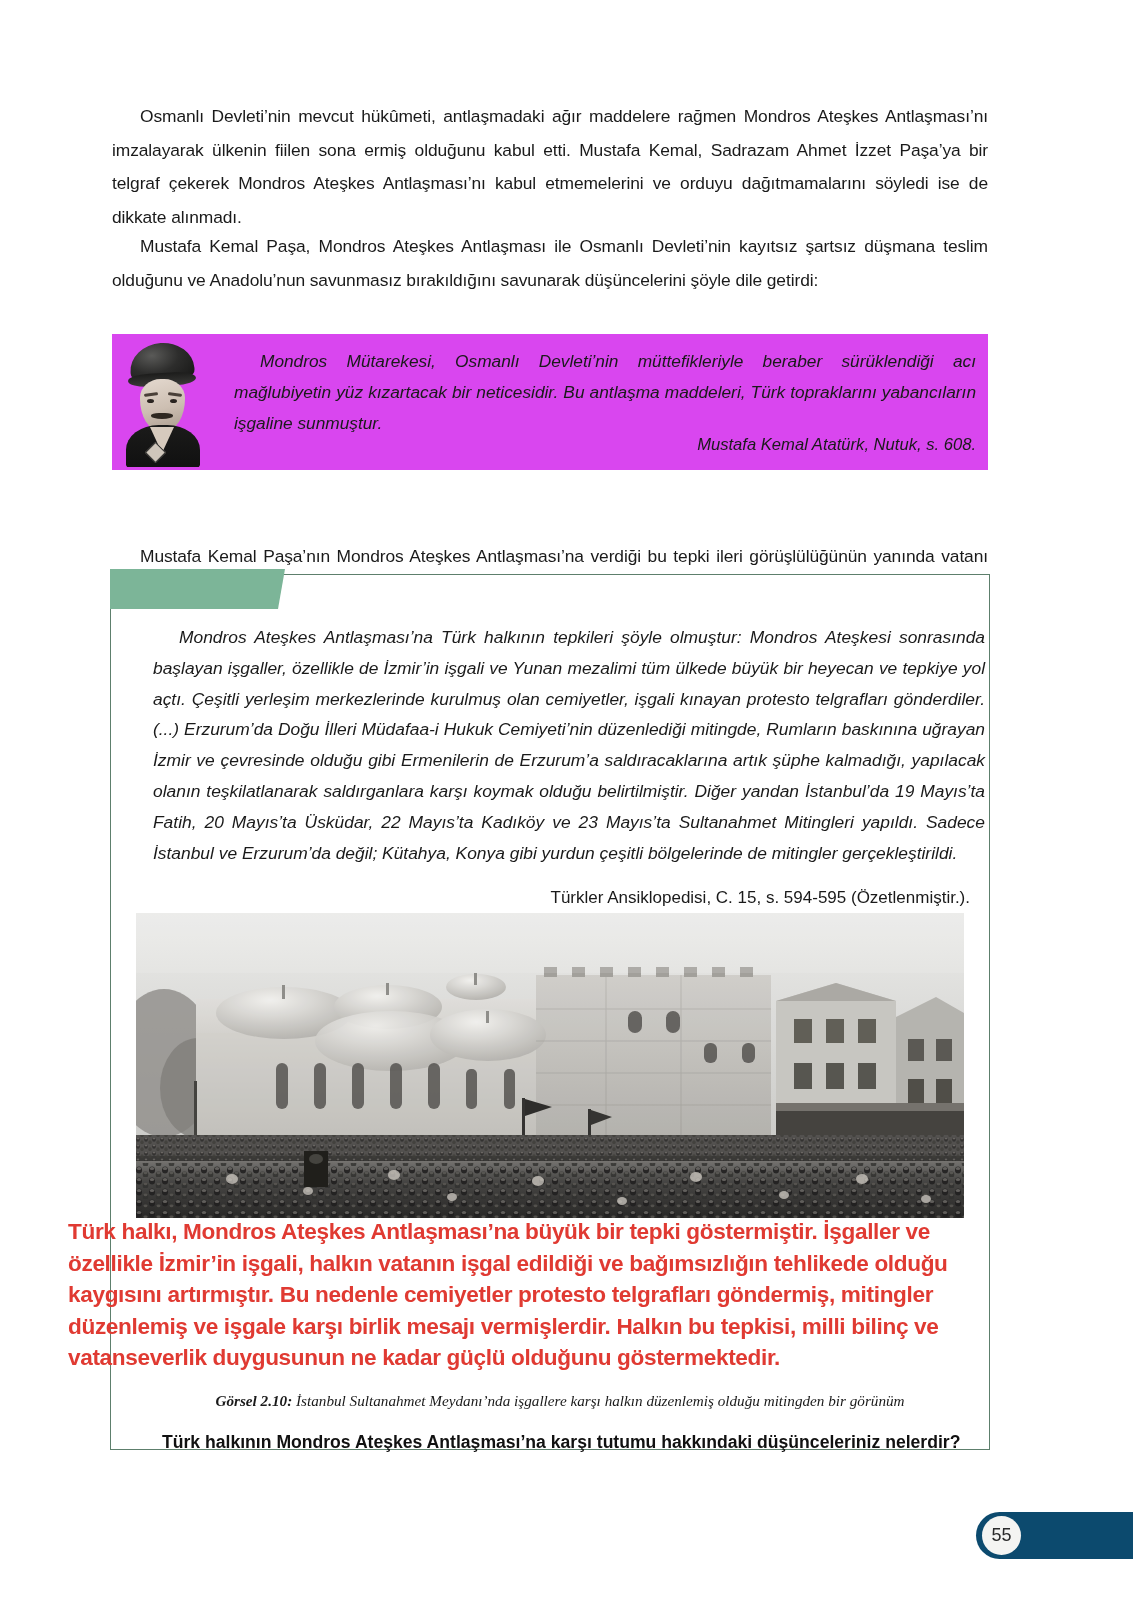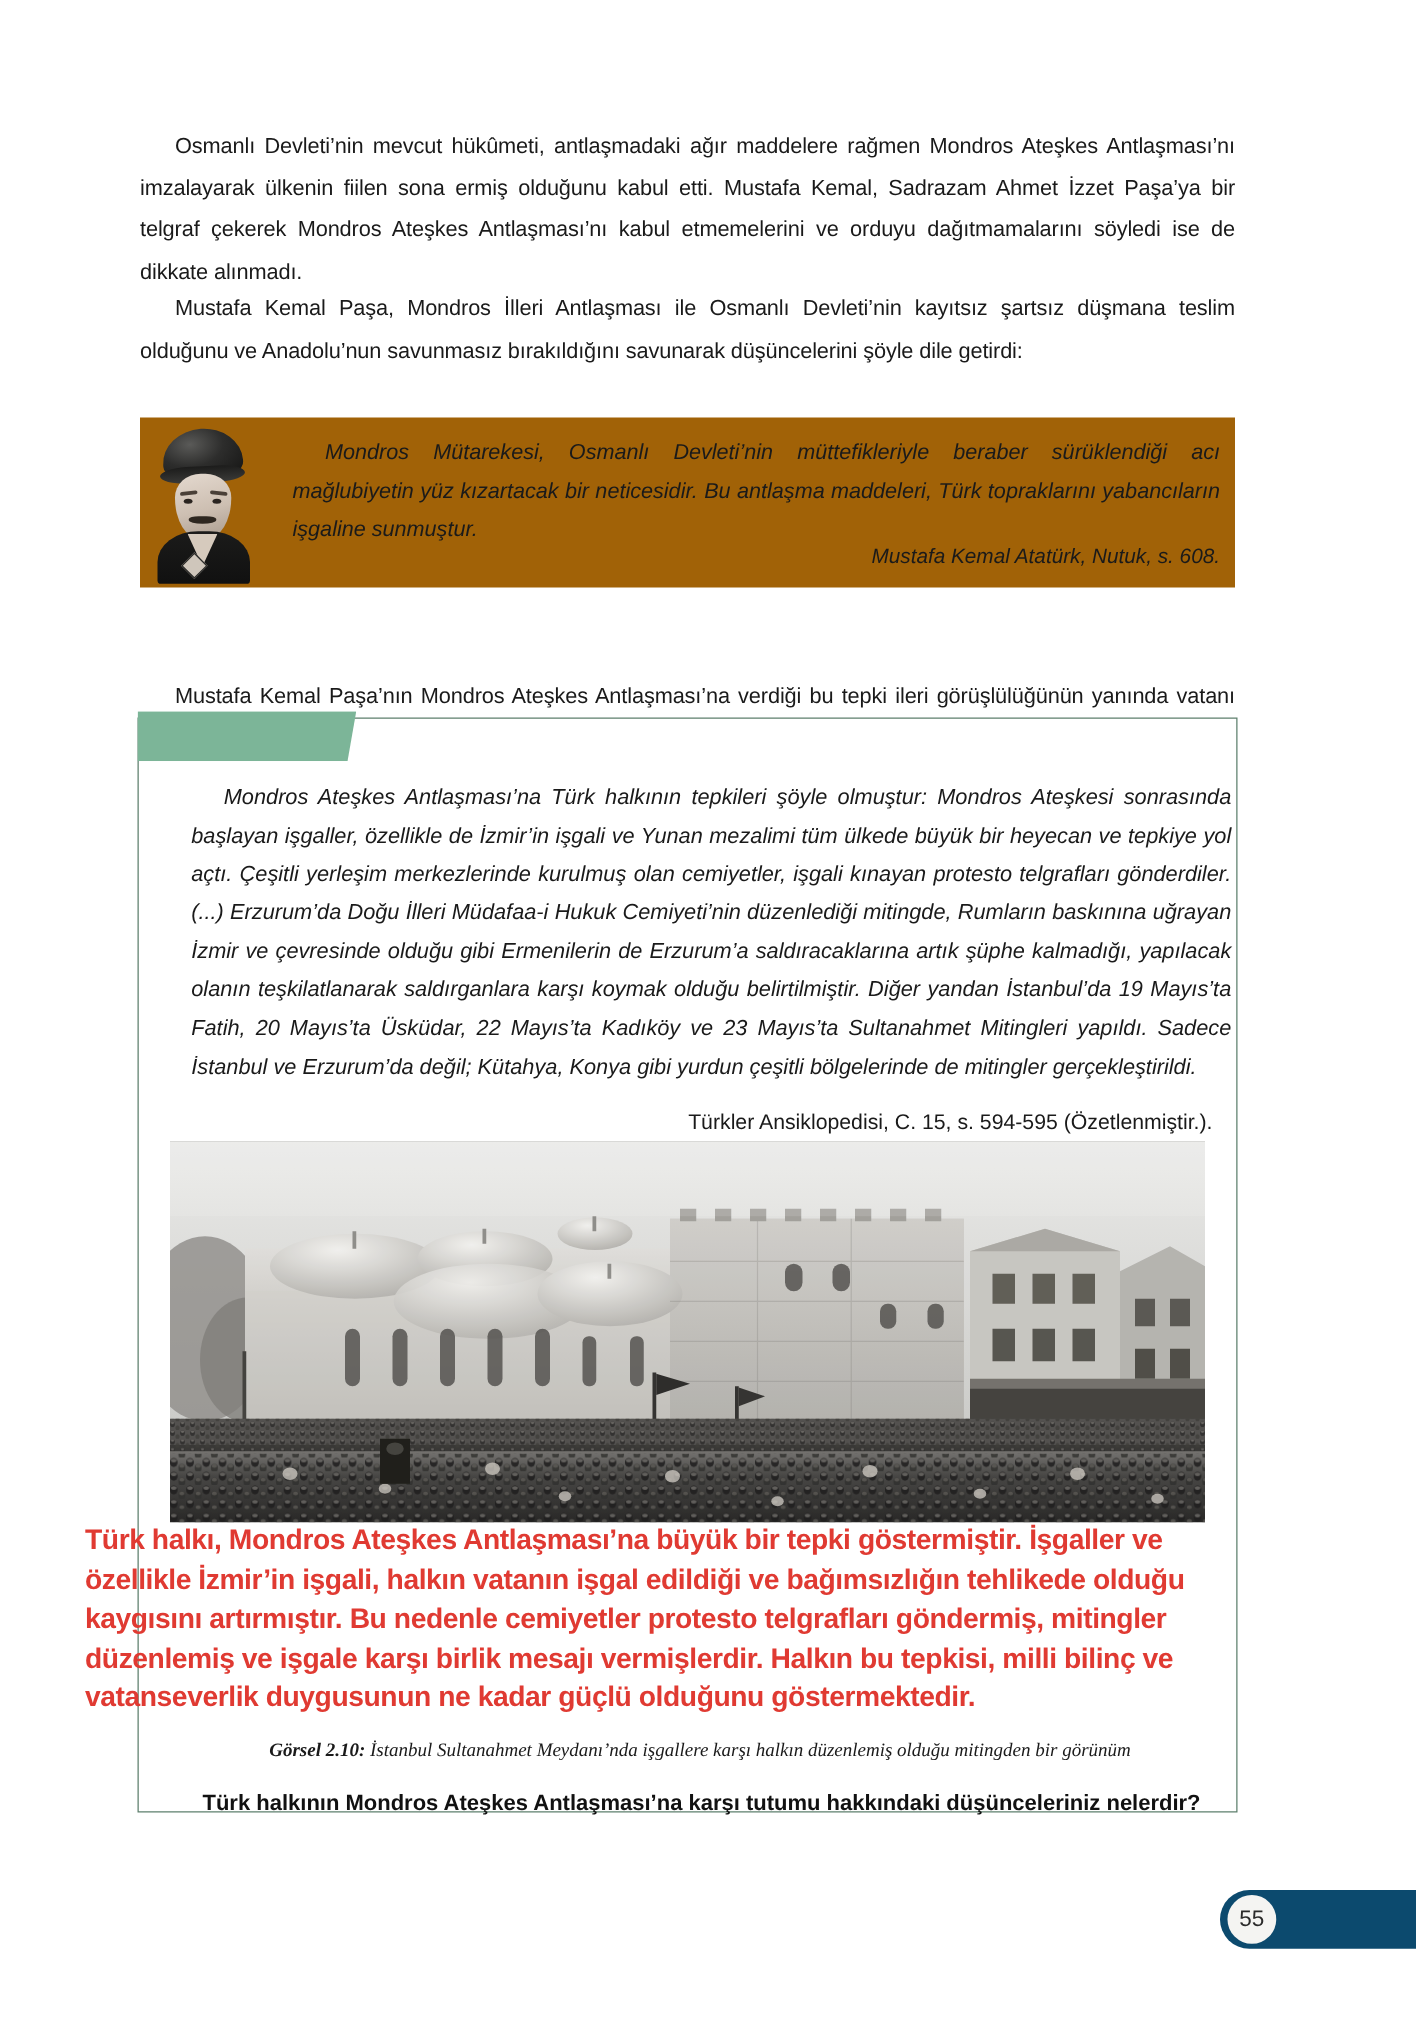--- a/index.html
+++ b/index.html
@@ -37,21 +37,21 @@
   #para-2 { left: 112px; top: 230px;  width: 876px; }
   #para-3 { left: 112px; top: 496px;  width: 876px; margin-top: 44px; }
 
   
   #quote-box {
     position: absolute;
     left: 112px;
     top: 334px;
     width: 876px;
     height: 136px;
-    background: #a16207;
+    background: #d946ef;
     box-sizing: border-box;
   }
   #quote-portrait {
     position: absolute;
     left: 12px;
     top: 5px;
     width: 78px;
     height: 128px;
     overflow: hidden;
   }
@@ -282,21 +282,21 @@
     color: #2b2b2b;
   }
 </style>
 </head>
 <body>
 
 <div class="page">
 
   <div class="body-para" id="para-1">Osmanlı Devleti’nin mevcut hükûmeti, antlaşmadaki ağır maddelere rağmen Mondros Ateşkes Antlaşması’nı imzalayarak ülkenin fiilen sona ermiş olduğunu kabul etti. Mustafa Kemal, Sadrazam Ahmet İzzet Paşa’ya bir telgraf çekerek Mondros Ateşkes Antlaşması’nı kabul etmemelerini ve orduyu dağıtmamalarını söyledi ise de dikkate alınmadı.</div>
 
-  <div class="body-para" id="para-2">Mustafa Kemal Paşa, Mondros İlleri Antlaşması ile Osmanlı Devleti’nin kayıtsız şartsız düşmana teslim olduğunu ve Anadolu’nun savunmasız bırakıldığını savunarak düşüncelerini şöyle dile getirdi:</div>
+  <div class="body-para" id="para-2">Mustafa Kemal Paşa, Mondros Ateşkes Antlaşması ile Osmanlı Devleti’nin kayıtsız şartsız düşmana teslim olduğunu ve Anadolu’nun savunmasız bırakıldığını savunarak düşüncelerini şöyle dile getirdi:</div>
 
   <div id="quote-box">
 
     <div id="quote-portrait">
       <div class="portrait-canvas">
         <div class="p-kalpak"></div>
         <div class="p-kalpak-brim"></div>
         <div class="p-face"></div>
         <div class="p-brow-l"></div>
         <div class="p-brow-r"></div>

